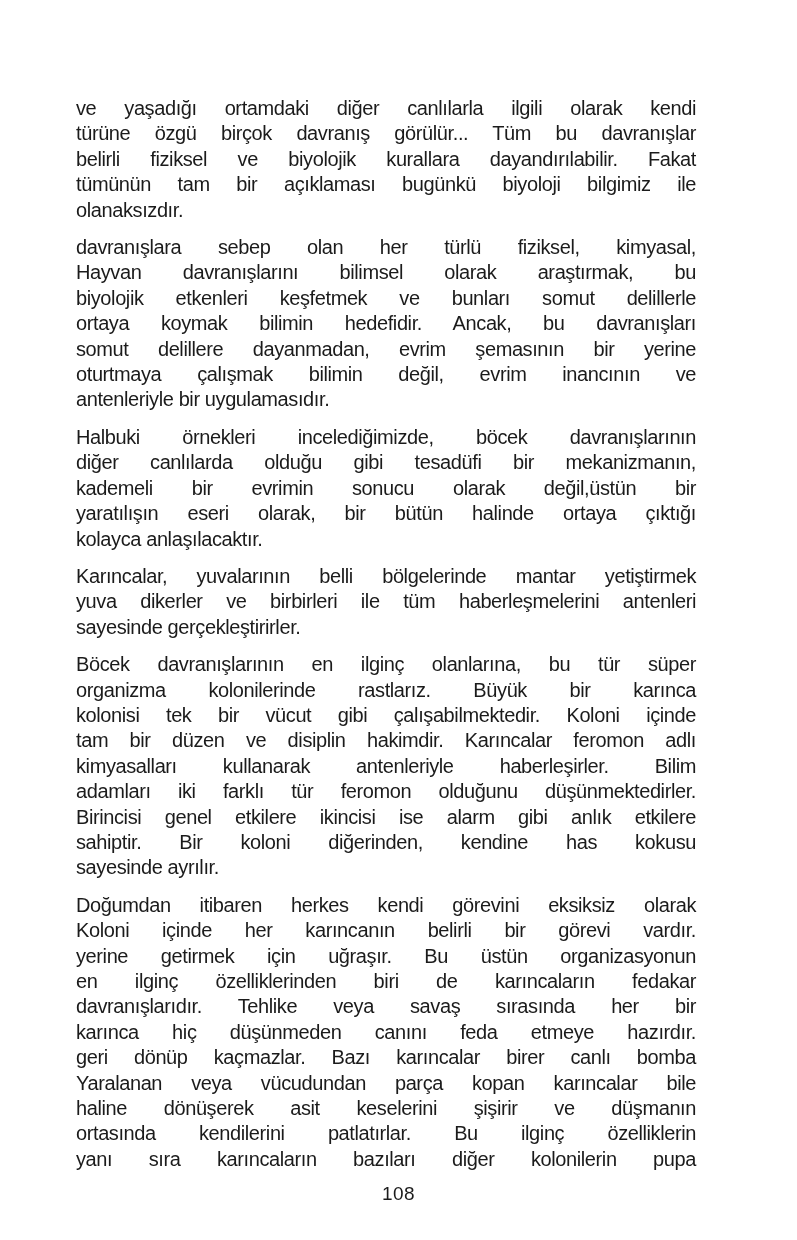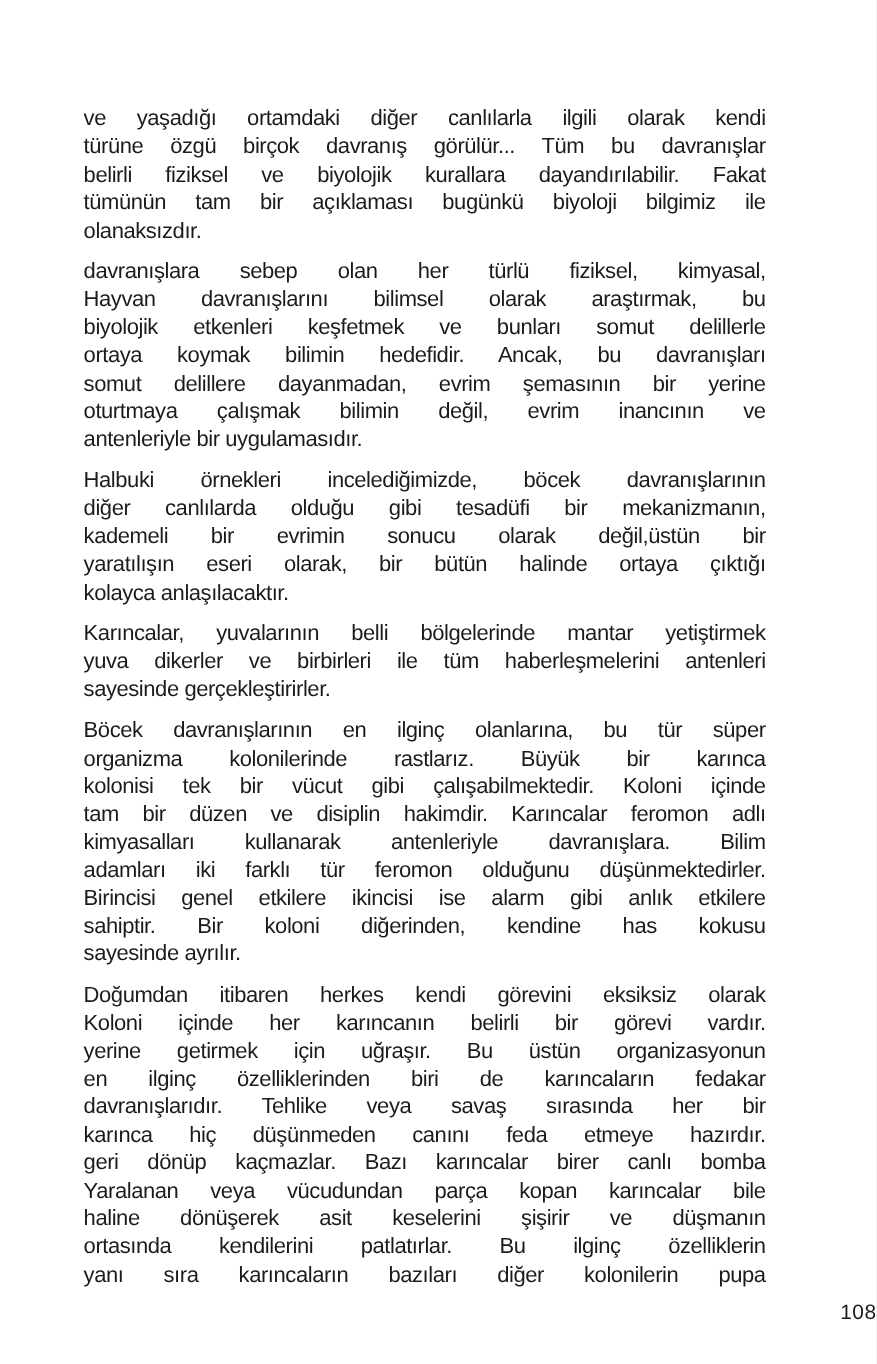--- a/index.html
+++ b/index.html
@@ -35,21 +35,21 @@
     text-align-last: justify;
   }
   .line.last {
     text-align-last: left;
   }
   .page-number {
     position: absolute;
     top: 1183px;
     left: 0;
     width: 100%;
-    text-align: right;
+    text-align: center;
     font-style: normal;
     font-size: 19px;
     letter-spacing: 0.5px;
     color: #1b1b1b;
   }
 </style>
 </head>
 <body>
 
 <div class="page">
@@ -80,21 +80,21 @@
       <div class="para">
         <div class="line">Karıncalar, yuvalarının belli bölgelerinde mantar yetiştirmek</div>
         <div class="line">yuva dikerler ve birbirleri ile tüm haberleşmelerini antenleri</div>
         <div class="line last">sayesinde gerçekleştirirler.</div>
       </div>
       <div class="para">
         <div class="line">Böcek davranışlarının en ilginç olanlarına, bu tür süper</div>
         <div class="line">organizma kolonilerinde rastlarız. Büyük bir karınca</div>
         <div class="line">kolonisi tek bir vücut gibi çalışabilmektedir. Koloni içinde</div>
         <div class="line">tam bir düzen ve disiplin hakimdir. Karıncalar feromon adlı</div>
-        <div class="line">kimyasalları kullanarak antenleriyle davranışlara. Bilim</div>
+        <div class="line">kimyasalları kullanarak antenleriyle haberleşirler. Bilim</div>
         <div class="line">adamları iki farklı tür feromon olduğunu düşünmektedirler.</div>
         <div class="line">Birincisi genel etkilere ikincisi ise alarm gibi anlık etkilere</div>
         <div class="line">sahiptir. Bir koloni diğerinden, kendine has kokusu</div>
         <div class="line last">sayesinde ayrılır.</div>
       </div>
       <div class="para">
         <div class="line">Doğumdan itibaren herkes kendi görevini eksiksiz olarak</div>
         <div class="line">Koloni içinde her karıncanın belirli bir görevi vardır.</div>
         <div class="line">yerine getirmek için uğraşır. Bu üstün organizasyonun</div>
         <div class="line">en ilginç özelliklerinden biri de karıncaların fedakar</div>

